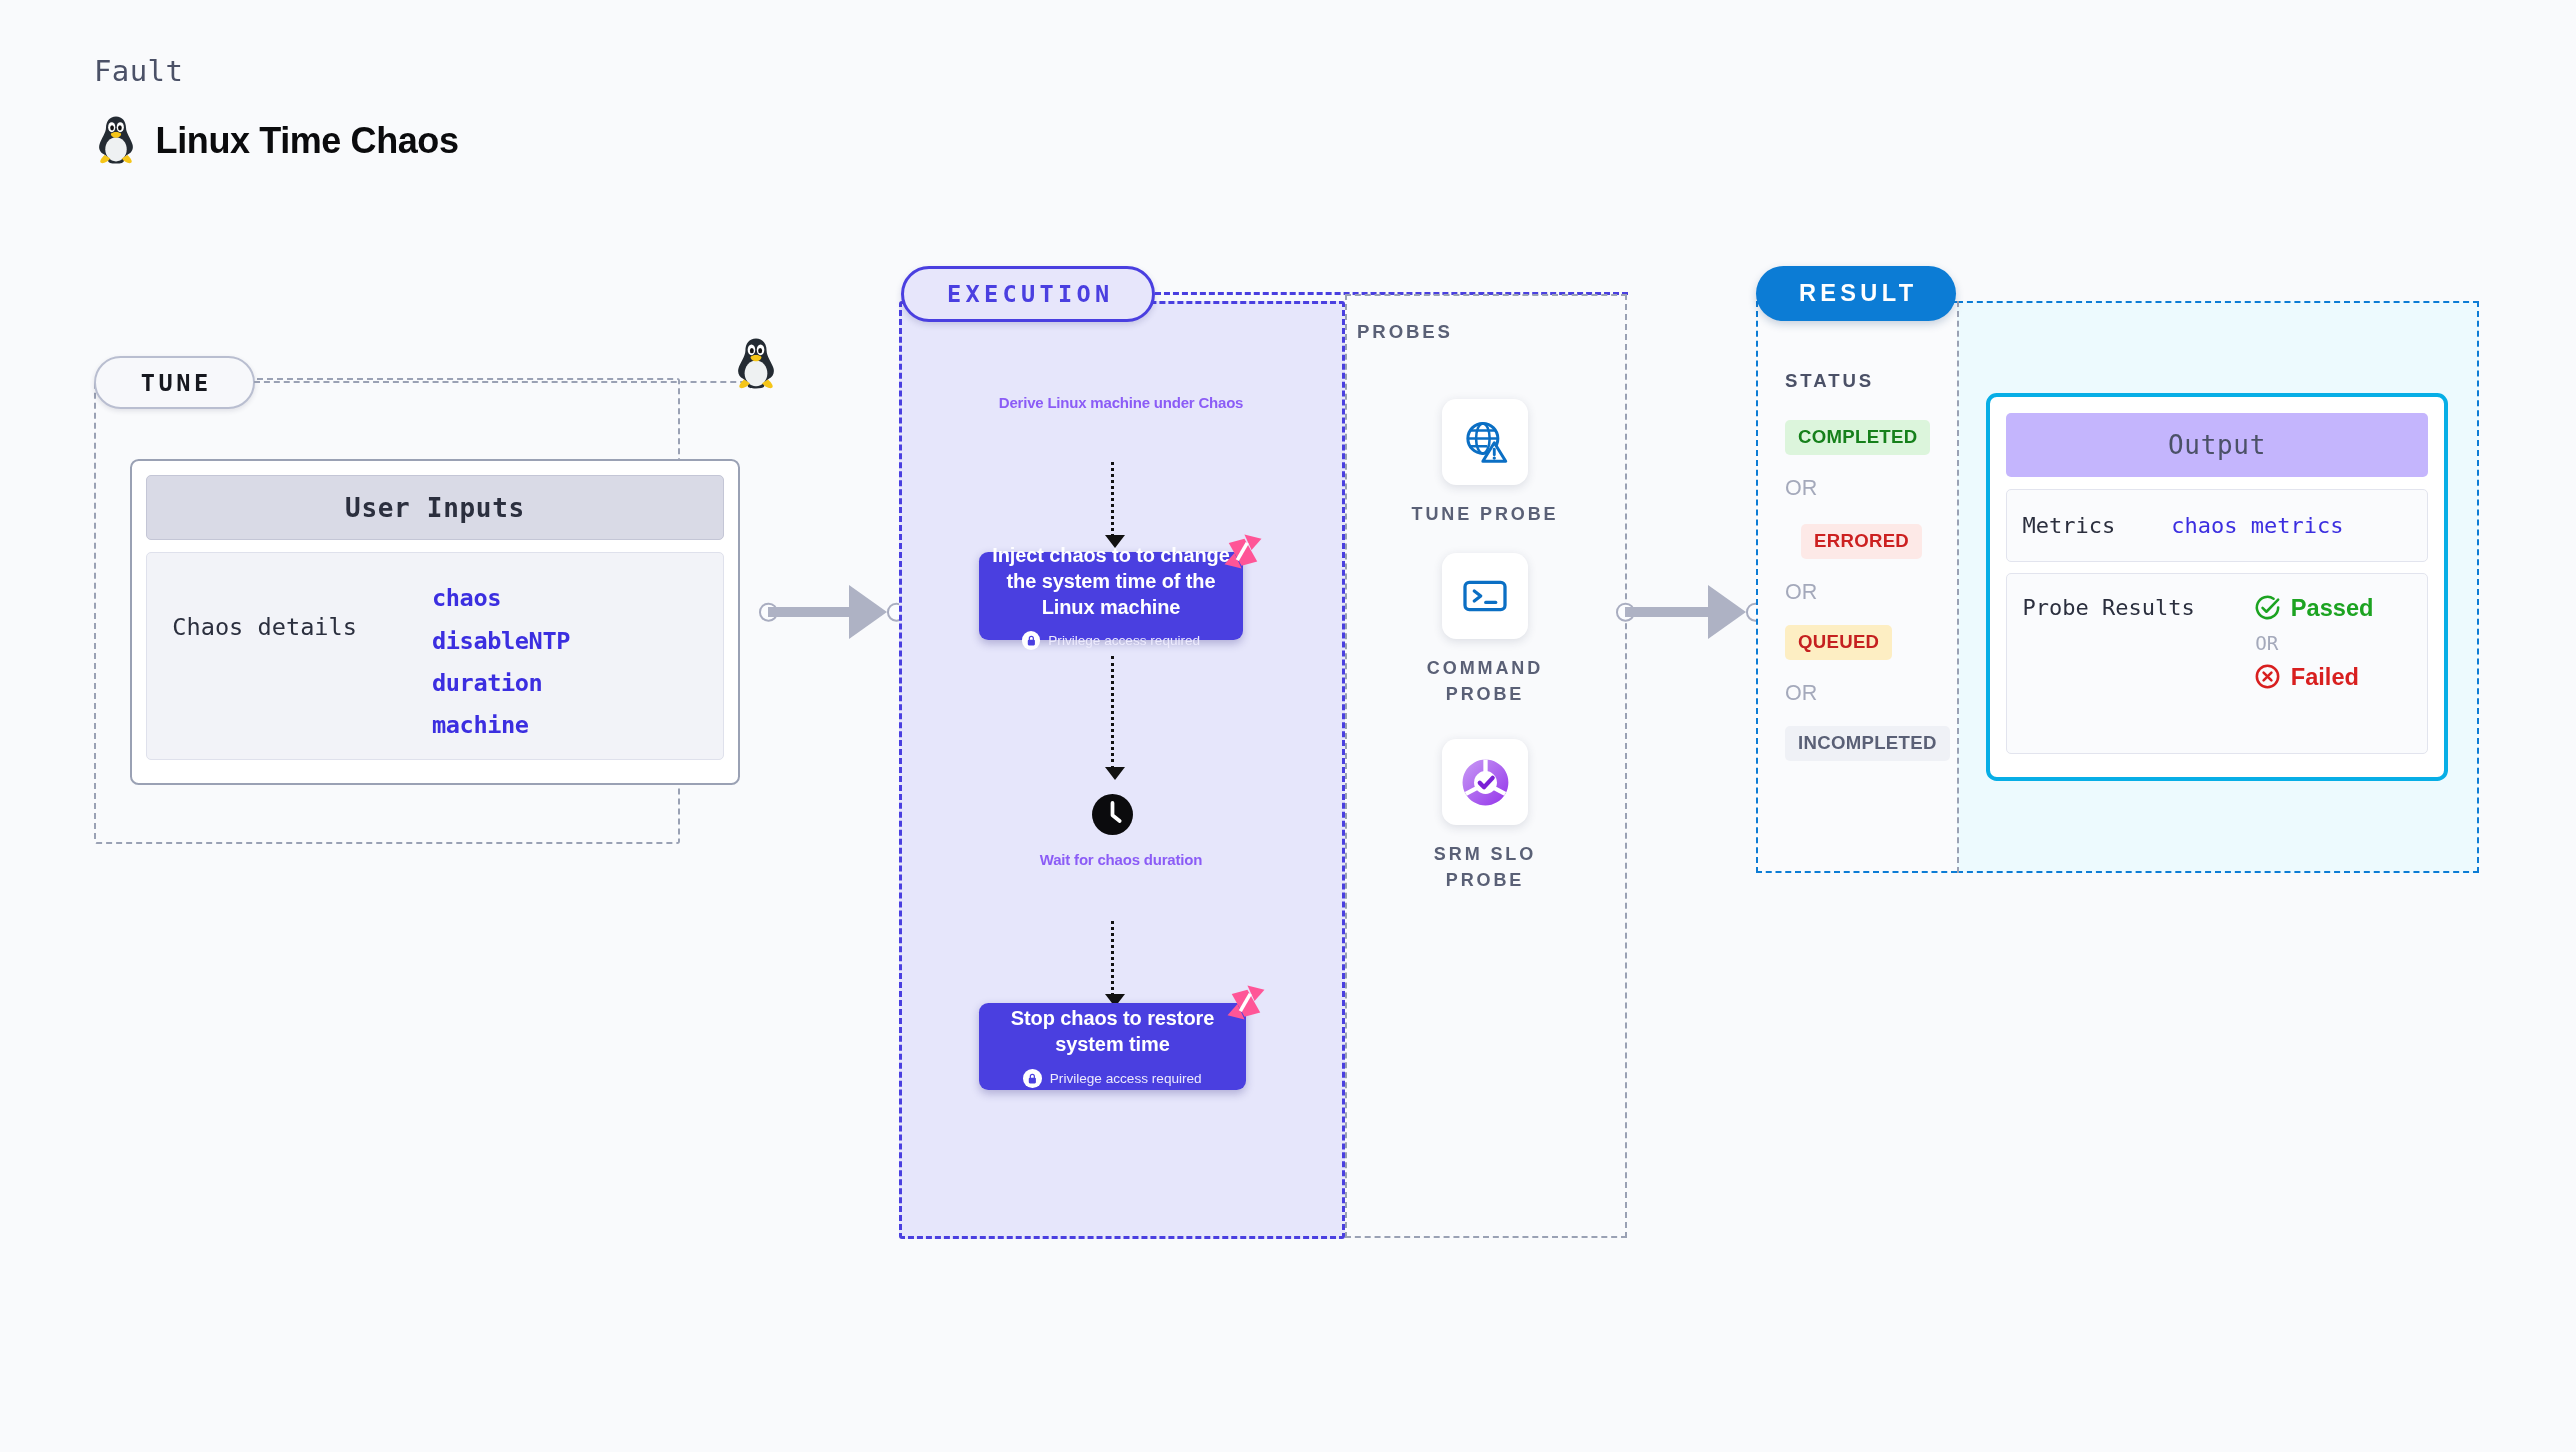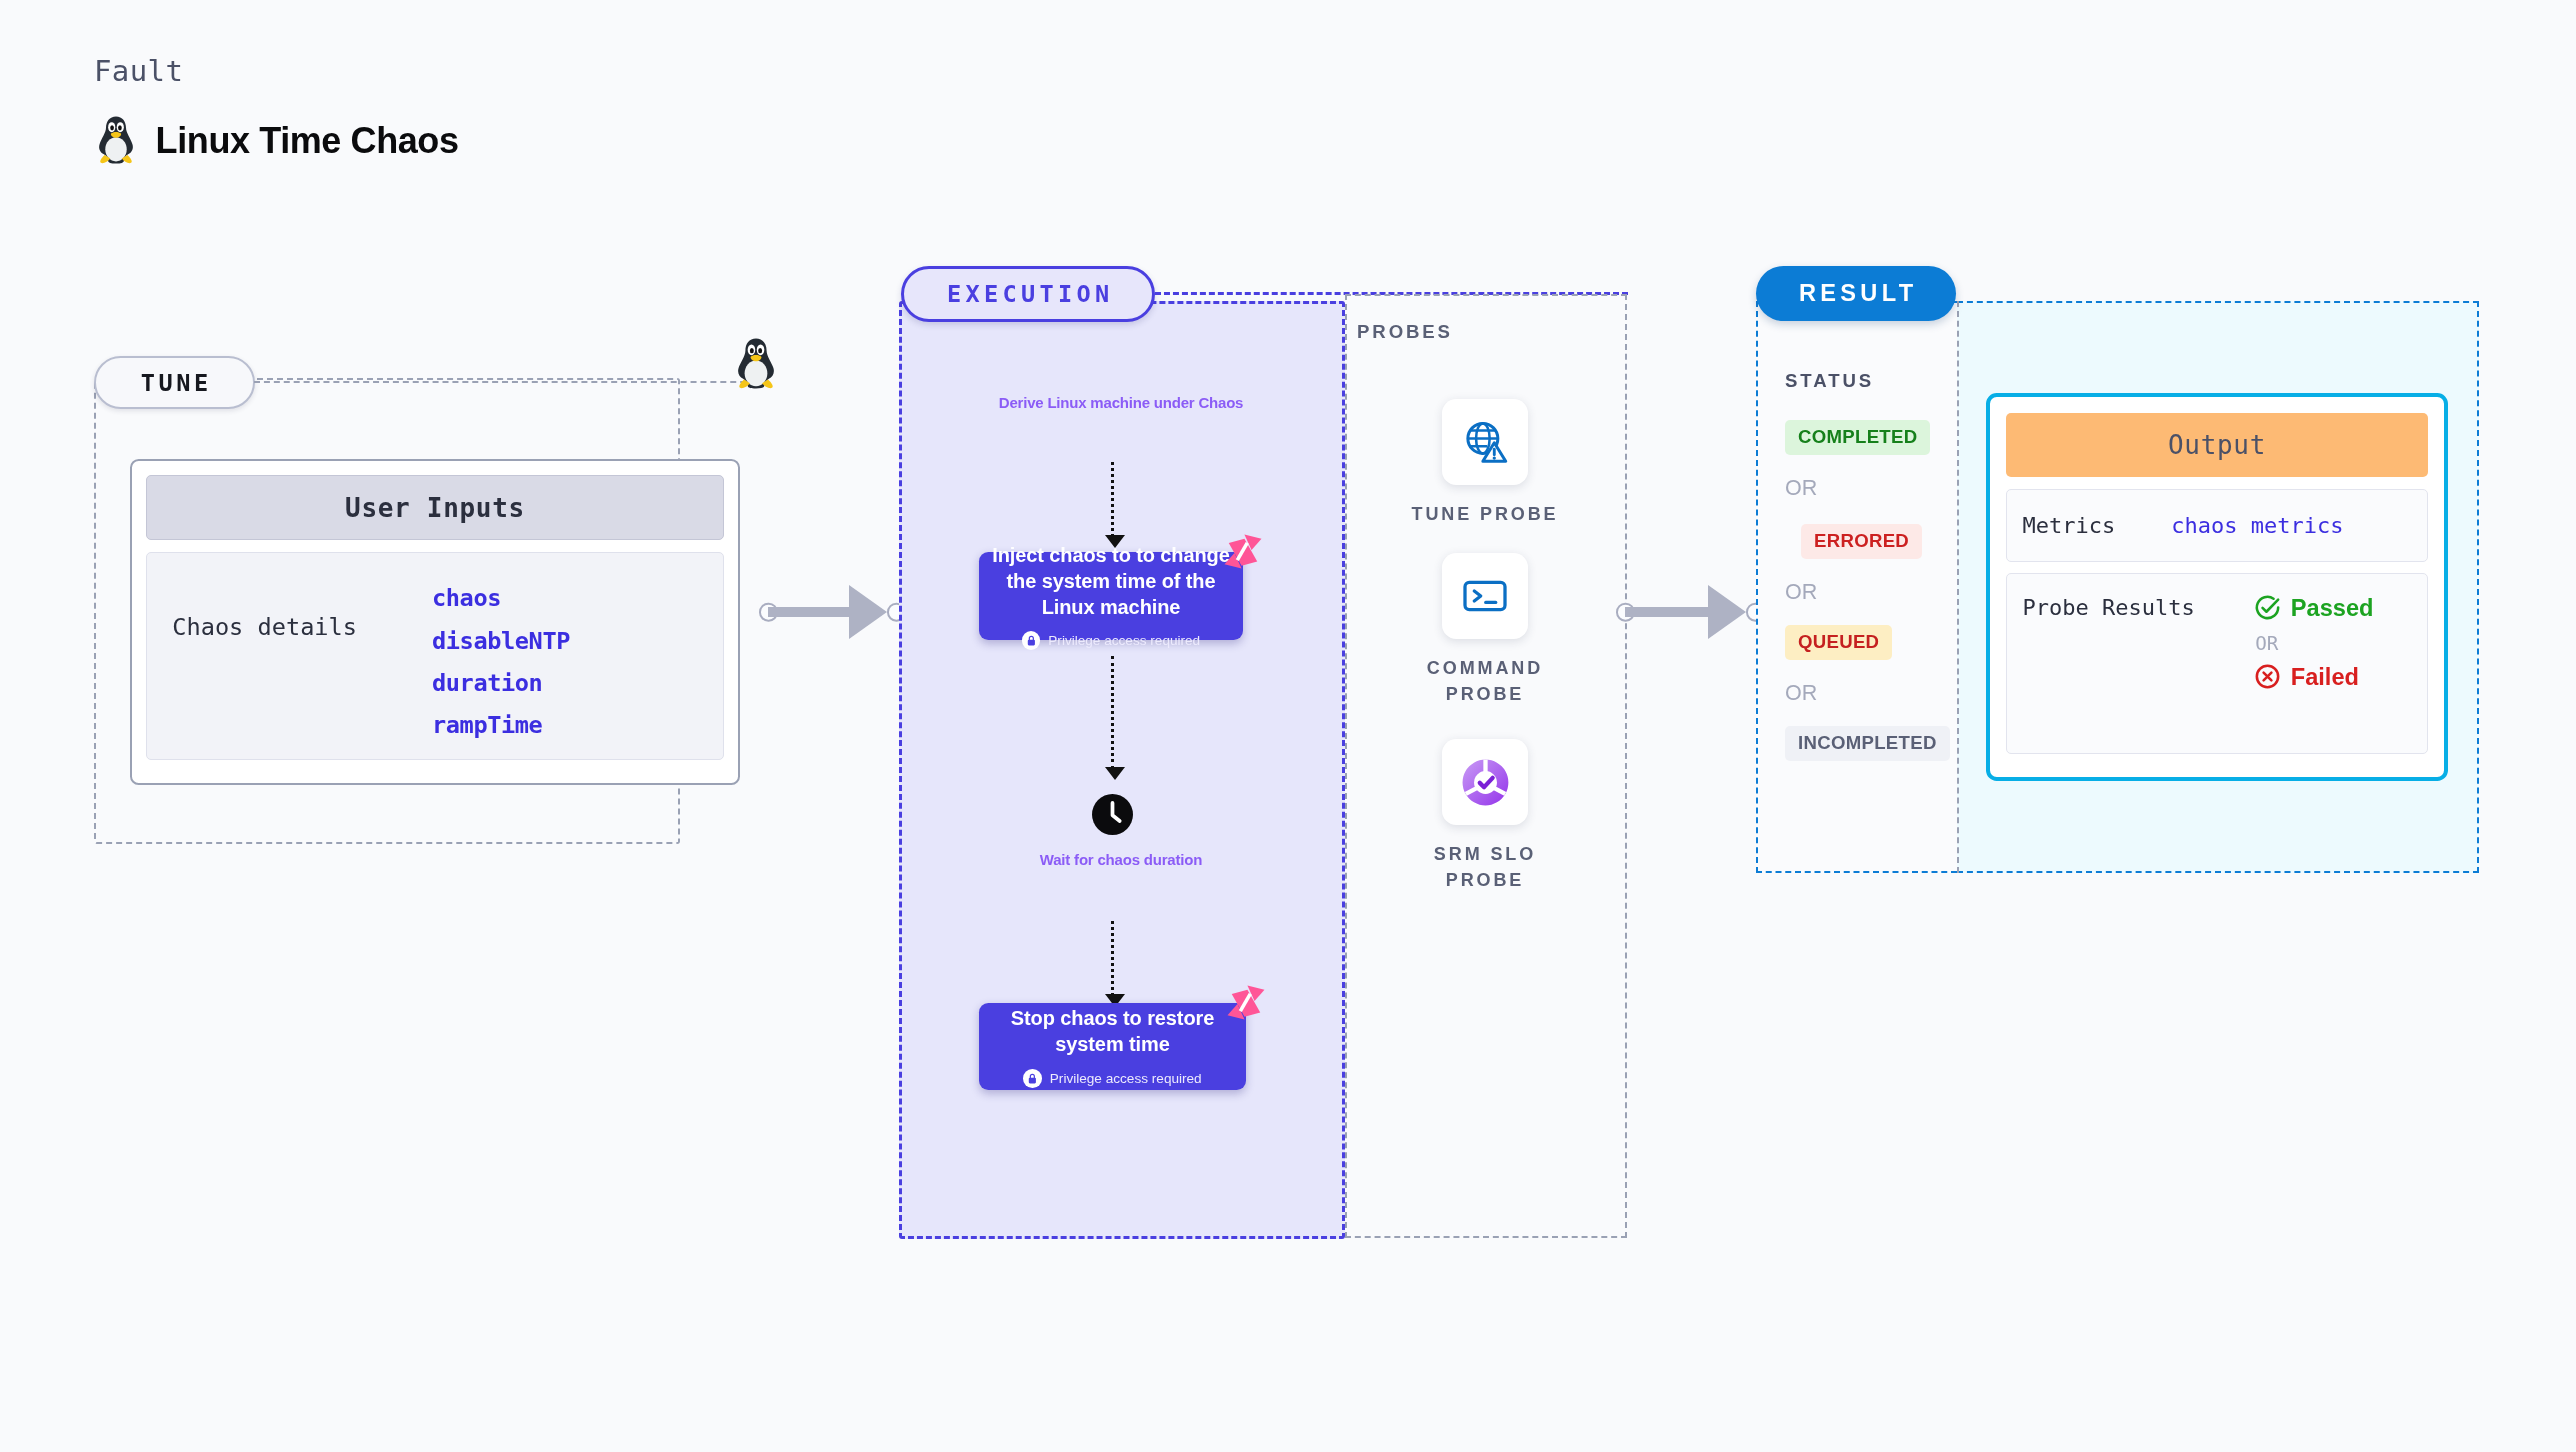--- a/index.html
+++ b/index.html
@@ -292,21 +292,21 @@
     position: absolute; left: 1986px; top: 393px;
     width: 462px; height: 388px;
     background: #ffffff;
     border: 4.3px solid #07aee6;
     border-radius: 10.7px;
     box-sizing: border-box;
     padding: 15.8px;
   }
   #output-header {
     height: 64px;
-    background: #fdba74;
+    background: #c4b5fd;
     border-radius: 5px;
     display: flex; align-items: center; justify-content: center;
     font-family: "DejaVu Sans Mono", monospace;
     font-size: 26px; color: #4b5167;
     letter-spacing: 0.7px;
   }
   #metrics-row {
     margin-top: 12px; height: 73px;
     background: #fafbfd;
     border: 0.7px solid #e2e4ee;
@@ -384,21 +384,21 @@
 </div>
 
 <div id="user-inputs-card">
   <div id="user-inputs-header">User Inputs</div>
   <div id="user-inputs-body">
     <div id="chaos-details-label">Chaos details</div>
     <div id="chaos-params">
       <span class="chaos-param">chaos</span>
       <span class="chaos-param">disableNTP</span>
       <span class="chaos-param">duration</span>
-      <span class="chaos-param">rampTime</span>
+      <span class="chaos-param">machine</span>
     </div>
   </div>
 </div>
 
 <div class="connector" style="left:759px; top:585px; width:147px; height:54px;">
   <span class="conn-dot" style="left:0;"></span>
   <span class="conn-shaft" style="width:111px;"></span>
   <span class="conn-head" style="left:90px;"></span>
   <span class="conn-dot" style="left:128px;"></span>
 </div>

